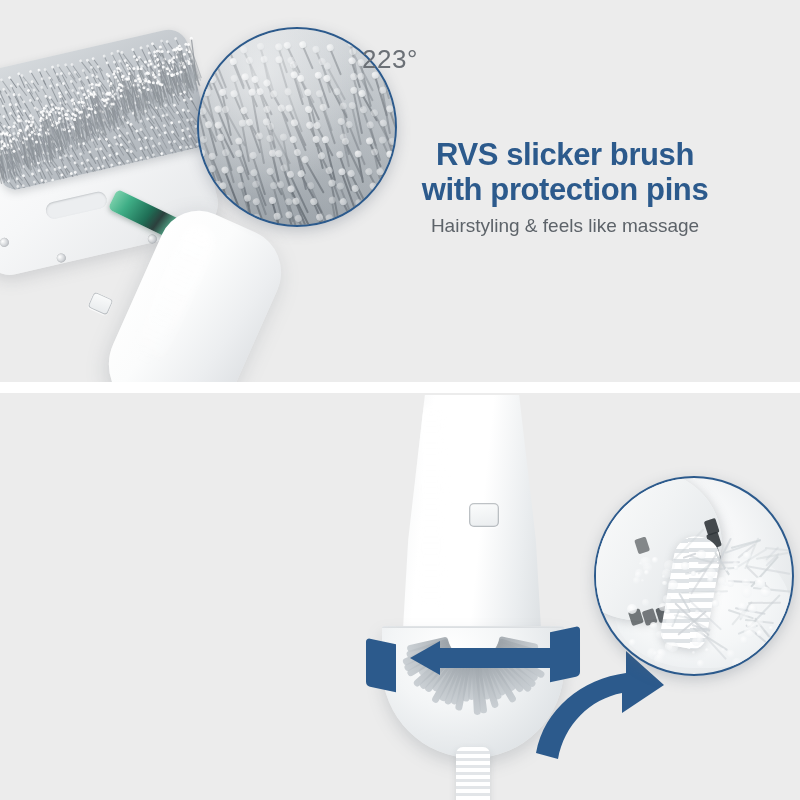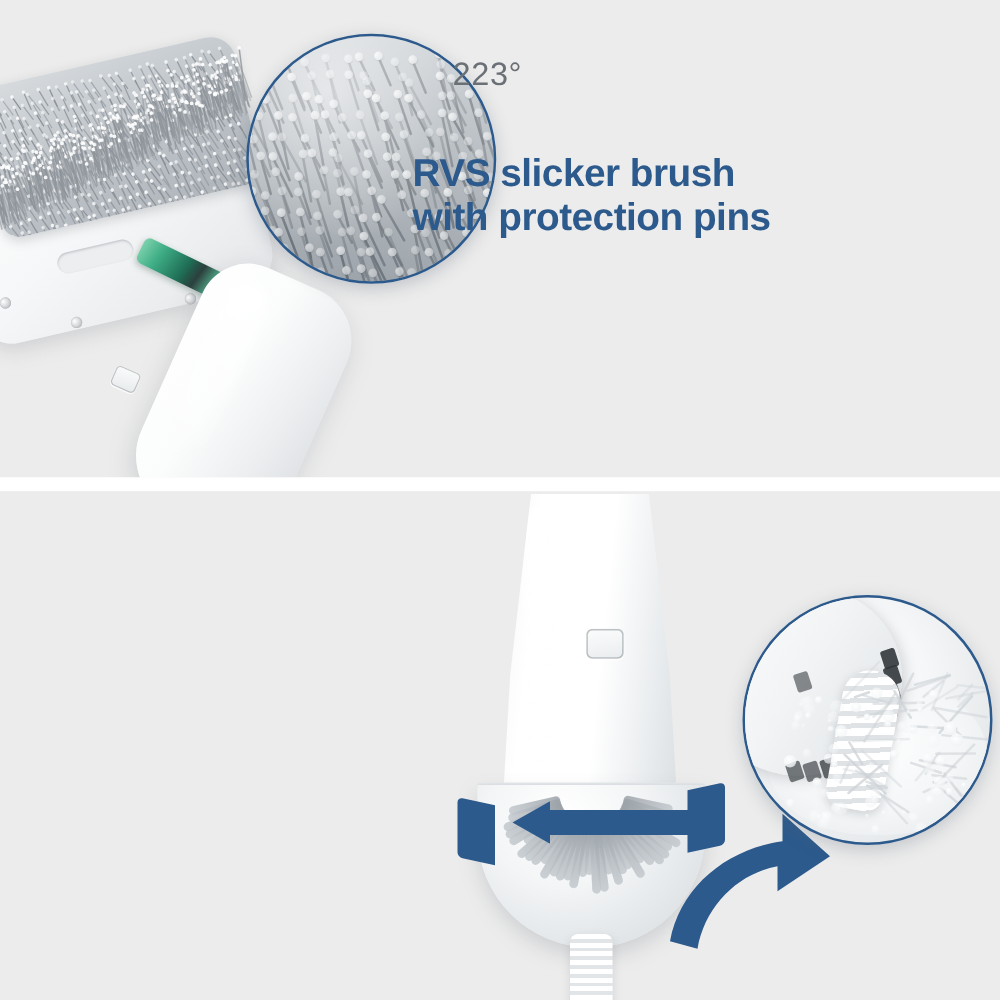--- a/index.html
+++ b/index.html
@@ -22,21 +22,21 @@
   .txt-head {
     color:#2c5a8c;
     font-weight:bold;
     letter-spacing:-0.4px;
     line-height:1.12;
     white-space:pre-line;
   }
   .txt-sub1 { color:#4f555b; line-height:1.2; }
   .txt-sub2 { color:#5d6369; line-height:1.2; }
 
-  #top-text { position:absolute; left:330px; top:122px; width:470px; }
+  #top-text { position:absolute; left:330px; top:138px; width:470px; text-align:center; }
   #top-text .txt-head { font-size:31px; }
   #top-text .txt-sub1 { font-size:23.5px; margin-top:12px; }
   #top-text .txt-sub2 { font-size:19px;  margin-top:8px; }
 
   #angle-label {
     position:absolute; left:362px; top:44px;
     font-size:26px; color:#6b7076; letter-spacing:0.5px;
   }
 
   
@@ -1404,20 +1404,21 @@
         <div class="zpin" style="left: 185.867px; top: 185.71px; height: 34.2285px; transform: rotate(-19.3137deg); opacity: 0.98;"></div>
         <div class="zpin" style="left: 197.708px; top: 188.091px; height: 27.5637px; transform: rotate(-17.1373deg); opacity: 0.88;"></div>
         <div class="zshade"></div>
     </div>
 
     <div id="angle-label">223°</div>
 
     <div id="top-text">
       <div class="txt-head">RVS slicker brush
 with protection pins</div>
+      <div class="txt-sub2">Hairstyling &amp; feels like massage</div>
     </div>
   </div>
 
   <div id="divider"></div>
 
   <div class="panel" id="panel-bottom"></div>
 
   <div id="dryer-assembly">
     <div id="dryer-body"></div>
     <div id="power-btn-bottom"></div>

